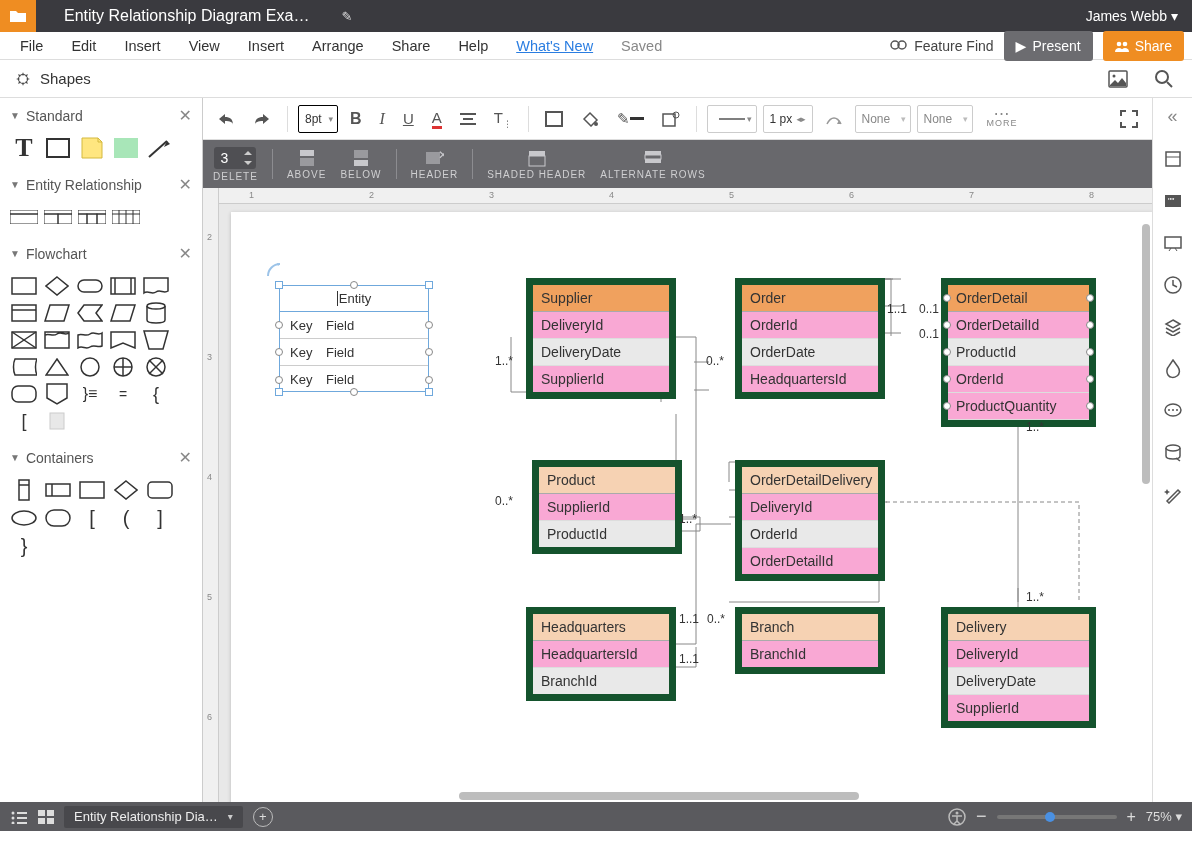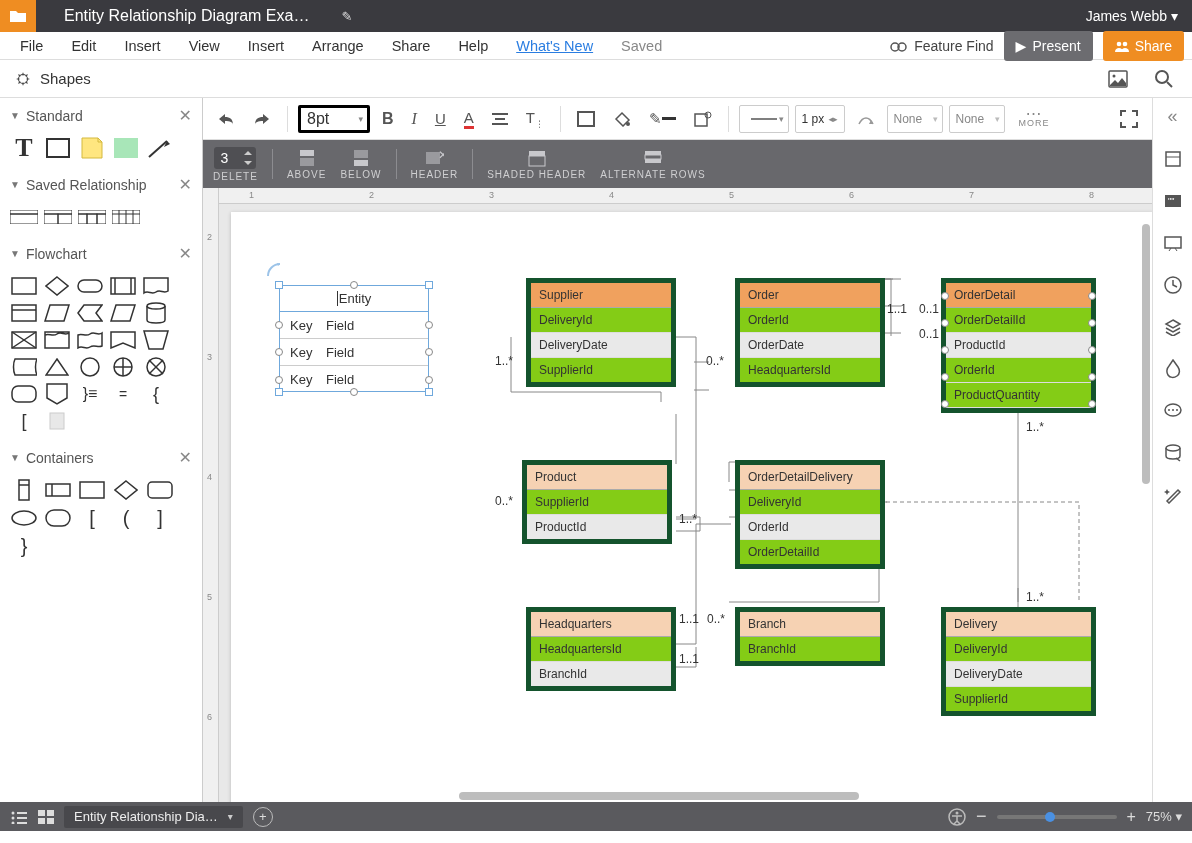--- a/index.html
+++ b/index.html
@@ -8,21 +8,21 @@
 .titlebar .folder{width:36px;height:32px;background:#ef8d22;display:flex;align-items:center;justify-content:center}
 .titlebar .title{padding:0 28px;font-size:16px}
 .titlebar .edit-icon{margin-left:4px;opacity:.8;font-size:13px}
 .titlebar .spacer{flex:1}
 .titlebar .user{padding:0 14px;font-size:14px}
 .menubar{height:28px;border-bottom:1px solid #ddd;display:flex;align-items:center;padding:0 8px;gap:4px;font-size:14.5px;color:#333}
 .menubar .mi{padding:6px 12px;cursor:pointer}
 .menubar .whatsnew{color:#2a7de1;text-decoration:underline}
 .menubar .saved{color:#888}
 .menubar .right{margin-left:auto;display:flex;align-items:center;gap:10px}
-.featurefind{display:flex;align-items:flex-end;gap:6px;color:#444;font-size:14px}
+.featurefind{display:flex;align-items:flex-start;gap:6px;color:#444;font-size:14px}
 .btn{height:30px;display:flex;align-items:center;gap:6px;padding:0 12px;border-radius:3px;font-size:14px;cursor:pointer}
 .btn.gray{background:#6c6c70;color:#fff}
 .btn.orange{background:#ef8d22;color:#fff}
 .shapesbar{height:38px;border-bottom:1px solid #ddd;display:flex;align-items:center}
 .shapesbar .shapes-btn{display:flex;align-items:center;gap:8px;padding:0 14px;height:100%;font-size:15px;font-weight:400}
 .shapesbar .shapes-btn svg{width:18px;height:18px}
 .shapesbar .panel-right{margin-left:auto;display:flex;align-items:center;gap:14px;padding-right:12px}
 .main{display:flex;height:calc(100% - 32px - 40px - 38px - 29px)}
 .leftpanel{width:203px;border-right:1px solid #ccc;overflow-y:auto;background:#fff;font-size:14px}
 .cat-head{display:flex;align-items:center;padding:8px 10px;font-size:14px;color:#555}
@@ -31,21 +31,21 @@
 .cat-body{padding:4px 10px 8px 10px;display:flex;flex-wrap:wrap;gap:6px}
 .shape-slot{width:28px;height:22px;display:flex;align-items:center;justify-content:center}
 .imp-row{padding:6px 12px;color:#2a7de1;font-size:14px;display:flex;gap:20px}
 .sf-row{padding:2px 12px 10px 12px;color:#2a7de1;font-size:14px}
 .canvas-region{flex:1;display:flex;flex-direction:column;background:#fff;position:relative}
 .sub-toolbar{height:42px;border-bottom:1px solid #ddd;display:flex;align-items:center;padding:0 8px;gap:6px;background:#fff}
 .tb-sep{width:1px;height:26px;background:#ddd;margin:0 4px}
 .tb-btn{height:28px;padding:0 6px;display:flex;align-items:center;justify-content:center;cursor:pointer;color:#555}
 .font-select{height:28px;width:148px;border:1px solid #ccc;border-radius:2px;display:flex;align-items:center;padding:0 8px;font-size:13.5px;position:relative}
 .font-select::after{content:"▾";position:absolute;right:6px;color:#888;font-size:10px}
-.size-select{height:28px;width:72px;border:3px solid #000000;border-radius:2px;display:flex;align-items:center;padding:0 6px;font-size:16px;position:relative}
+.size-select{height:28px;width:40px;border:1px solid #000000;border-radius:2px;display:flex;align-items:center;padding:0 6px;font-size:12px;position:relative}
 .size-select::after{content:"▾";position:absolute;right:4px;color:#888;font-size:9px}
 .line-select{height:28px;width:50px;border:1px solid #ccc;border-radius:2px;display:flex;align-items:center;justify-content:center;position:relative}
 .line-select::after{content:"▾";position:absolute;right:4px;color:#888;font-size:9px}
 .px-select{height:28px;width:50px;border:1px solid #ccc;border-radius:2px;display:flex;align-items:center;padding:0 6px;font-size:12px;position:relative}
 .none-sel{height:28px;width:56px;border:1px solid #ccc;border-radius:2px;display:flex;align-items:center;padding:0 6px;font-size:12px;color:#888;position:relative}
 .none-sel::after{content:"▾";position:absolute;right:4px;color:#bbb;font-size:9px}
 .more-col{display:flex;flex-direction:column;align-items:center;font-size:9px;letter-spacing:1px;color:#888;margin-left:8px}
 .more-col .dots{font-size:16px;line-height:8px}
 .erd-toolbar{height:48px;background:#68686c;display:flex;align-items:center;padding:0 10px;gap:14px;color:#cfcfd1;font-size:10px;letter-spacing:1px}
 .erd-col{display:flex;flex-direction:column;align-items:center;gap:2px}
@@ -53,21 +53,21 @@
 .fields-box{width:42px;height:22px;background:#4f4f53;color:#fff;border-radius:3px;display:flex;align-items:center;padding:0 6px;font-size:14px;position:relative}
 .fields-box::after{content:"";position:absolute;right:4px;width:0;height:0;border-left:4px solid transparent;border-right:4px solid transparent;border-bottom:4px solid #ccc;top:4px}
 .fields-box::before{content:"";position:absolute;right:4px;width:0;height:0;border-left:4px solid transparent;border-right:4px solid transparent;border-top:4px solid #ccc;bottom:4px}
 .ruler-area{flex:1;position:relative;display:flex;overflow:hidden}
 .h-ruler{position:absolute;top:0;left:16px;right:0;height:16px;background:#f0f0f0;border-bottom:1px solid #ccc;font-size:9px;color:#888}
 .v-ruler{position:absolute;top:0;left:0;width:16px;bottom:0;background:#f0f0f0;border-right:1px solid #ccc;font-size:9px;color:#888}
 .h-ruler span{position:absolute;top:2px}
 .v-ruler span{position:absolute;left:4px}
 .canvas{position:absolute;top:16px;left:16px;right:0;bottom:0;background:#e8e8e8;overflow:hidden}
 .page{position:absolute;top:8px;left:12px;width:922px;height:712px;background:#fff;box-shadow:0 1px 4px rgba(0,0,0,.2)}
-.entity{position:absolute;border:5px solid #14532d;background:#84cc16;font-size:12px}
+.entity{position:absolute;border:7px solid #14532d;background:#f9a8d4;font-size:14px}
 .entity .eh{padding:5px 8px;border-bottom:1px solid #aaa}
 .entity .er{padding:5px 8px;border-bottom:1px solid #ddd}
 .entity .er:last-child{border-bottom:none}
 .entity .er.shade{background:#e9e9e9}
 .orange-h{background:#f0a15e}
 .peach-h{background:#f6d2b3}
 .sel-entity{position:absolute;border:1px solid #6fa8dc}
 .sel-handle{position:absolute;width:8px;height:8px;background:#fff;border:1px solid #6fa8dc}
 .conn-port{position:absolute;width:8px;height:8px;background:#fff;border:1px solid #888;border-radius:50%}
 .conn-lbl{position:absolute;font-size:12px;color:#333;background:transparent}
@@ -191,21 +191,21 @@
       <div class="shape-slot">
           <svg width="26" height="22">
             <line x1="2" y1="20" x2="20" y2="4" stroke="#333" stroke-width="2"></line>
             <path d="M20 4l-3 6 6-3z" fill="#333"></path>
           </svg>
         </div>
     </div>
 
     <div class="cat-head">
         <span class="tri">▼</span>
-        <span>Saved Relationship</span>
+        <span>Entity Relationship</span>
         <span class="close">✕</span>
       </div>
     <div class="cat-body">
       <div class="shape-slot">
           <svg width="28" height="14">
             <rect x="0" y="0" width="28" height="4" fill="none" stroke="#333"></rect>
             <rect x="0" y="4" width="28" height="10" fill="none" stroke="#333"></rect>
           </svg>
         </div>
       <div class="shape-slot">
@@ -649,21 +649,21 @@
               </div>
           </div>
 
           <div class="entity" style="left:295px;top:66px;width:150px">
             <div class="eh orange-h">Supplier</div>
             <div class="er">DeliveryId</div>
             <div class="er shade">DeliveryDate</div>
             <div class="er">SupplierId</div>
           </div>
 
-          <div class="entity" style="left:291px;top:248px;width:150px">
+          <div class="entity" style="left:301px;top:248px;width:150px">
             <div class="eh peach-h">Product</div>
             <div class="er">SupplierId</div>
             <div class="er shade">ProductId</div>
           </div>
 
           <div class="entity" style="left:295px;top:395px;width:150px">
             <div class="eh peach-h">Headquarters</div>
             <div class="er">HeadquartersId</div>
             <div class="er shade">BranchId</div>
           </div>

